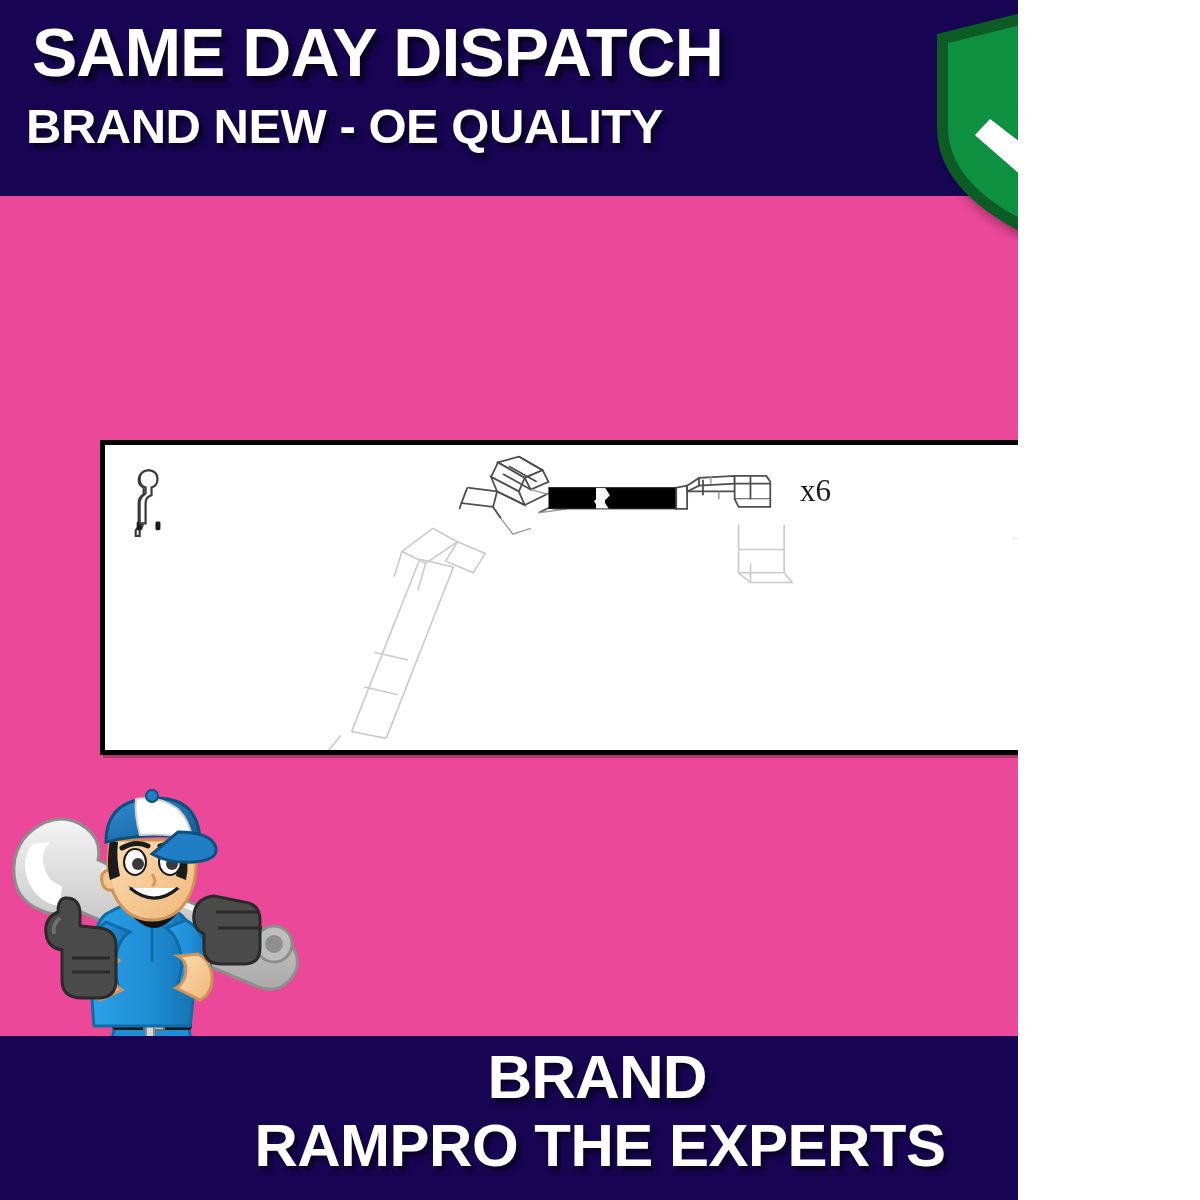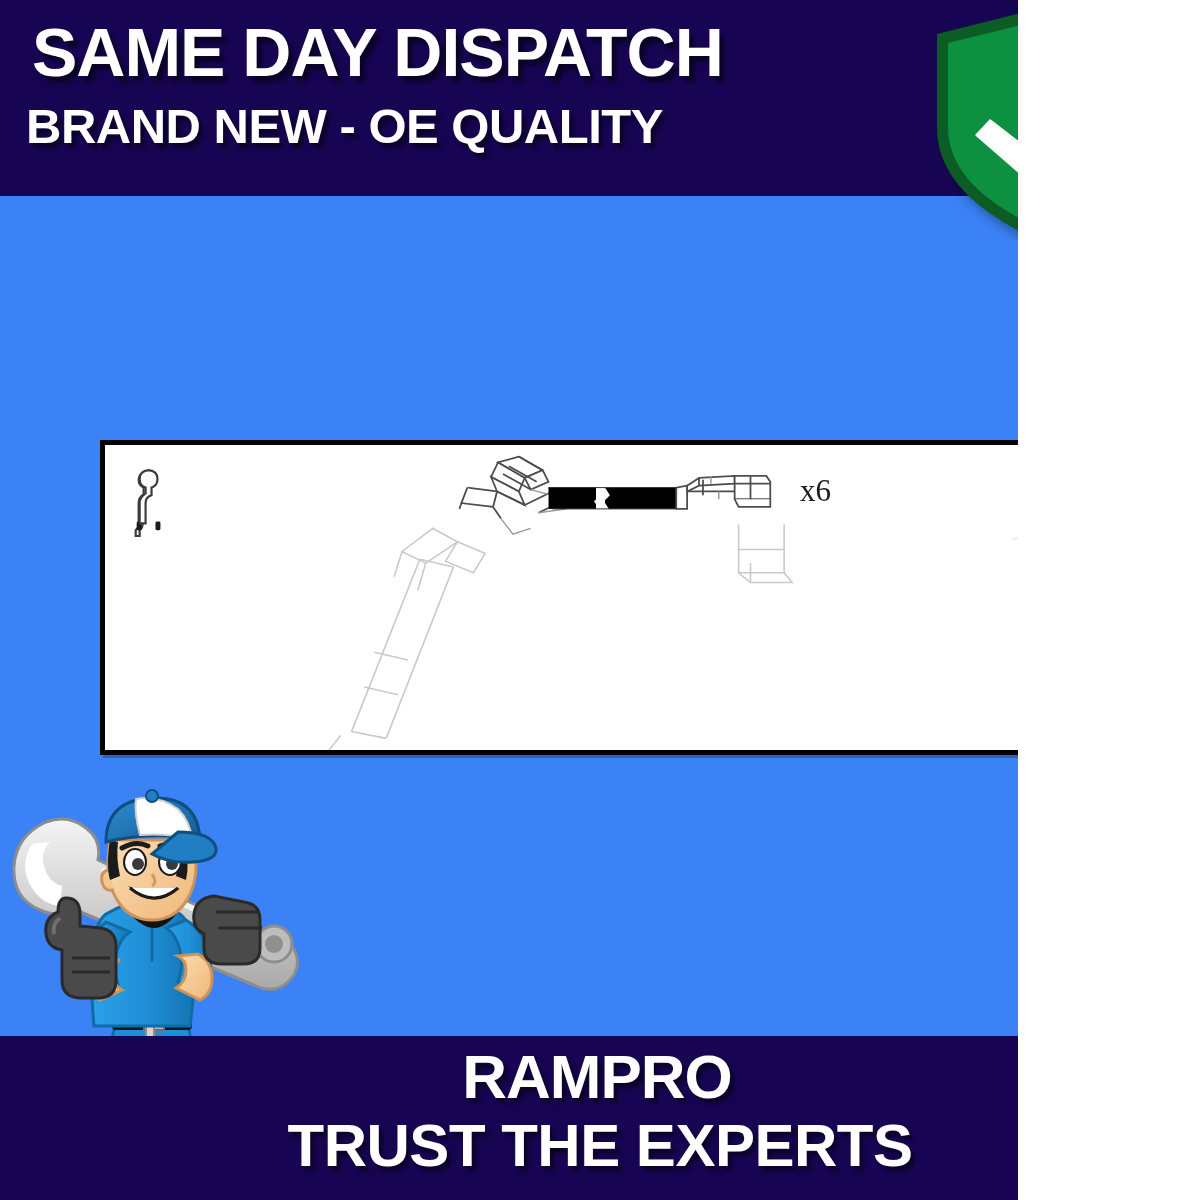--- a/index.html
+++ b/index.html
@@ -9,21 +9,21 @@
     background: #ffffff;
   }
   body {
     font-family: "Liberation Sans", sans-serif;
   }
 
   #page {
     position: relative;
     width: 1018px;
     height: 1200px;
-    background: #3b82f6;
+    background: #ec4899;
     overflow: hidden;
   }
 
   
   .top-banner {
     position: absolute;
     left: 0;
     top: 0;
     width: 1200px;
     height: 196px;
@@ -423,35 +423,35 @@
 
         <path d="M176 46 q34 0 38 16 q2 12 -22 14 q-24 2 -42 -8 Z" fill="#1f7ec4" stroke="#0f4f7e" stroke-width="3"></path>
         <circle cx="150" cy="10" r="6" fill="#1f7ec4" stroke="#0f4f7e" stroke-width="2"></circle>
       </g>
     </svg>
   </div>
 
   <div class="bottom-banner"></div>
 
   <div class="brand-wrap">
-    <span class="brand-name">RAMPRO</span>
+    <span class="brand-name">BRAND</span>
     <span class="brand-cog">
       <svg viewBox="0 0 26 26" width="26" height="26" xmlns="http://www.w3.org/2000/svg">
         <g fill="#170553">
           <circle cx="13" cy="13" r="9"></circle>
           <g>
             <rect x="11" y="0" width="4" height="6" rx="1"></rect>
             <rect x="11" y="20" width="4" height="6" rx="1"></rect>
             <rect x="0" y="11" width="6" height="4" rx="1"></rect>
             <rect x="20" y="11" width="6" height="4" rx="1"></rect>
             <rect x="11" y="0" width="4" height="6" rx="1" transform="rotate(45 13 13)"></rect>
             <rect x="11" y="20" width="4" height="6" rx="1" transform="rotate(45 13 13)"></rect>
             <rect x="0" y="11" width="6" height="4" rx="1" transform="rotate(45 13 13)"></rect>
             <rect x="20" y="11" width="6" height="4" rx="1" transform="rotate(45 13 13)"></rect>
           </g>
         </g>
         <circle cx="13" cy="13" r="3.4" fill="#ffffff"></circle>
       </svg>
     </span>
-    <span class="brand-tagline">TRUST THE EXPERTS</span>
+    <span class="brand-tagline">RAMPRO THE EXPERTS</span>
   </div>
 
 </div>
 
 </body></html>

